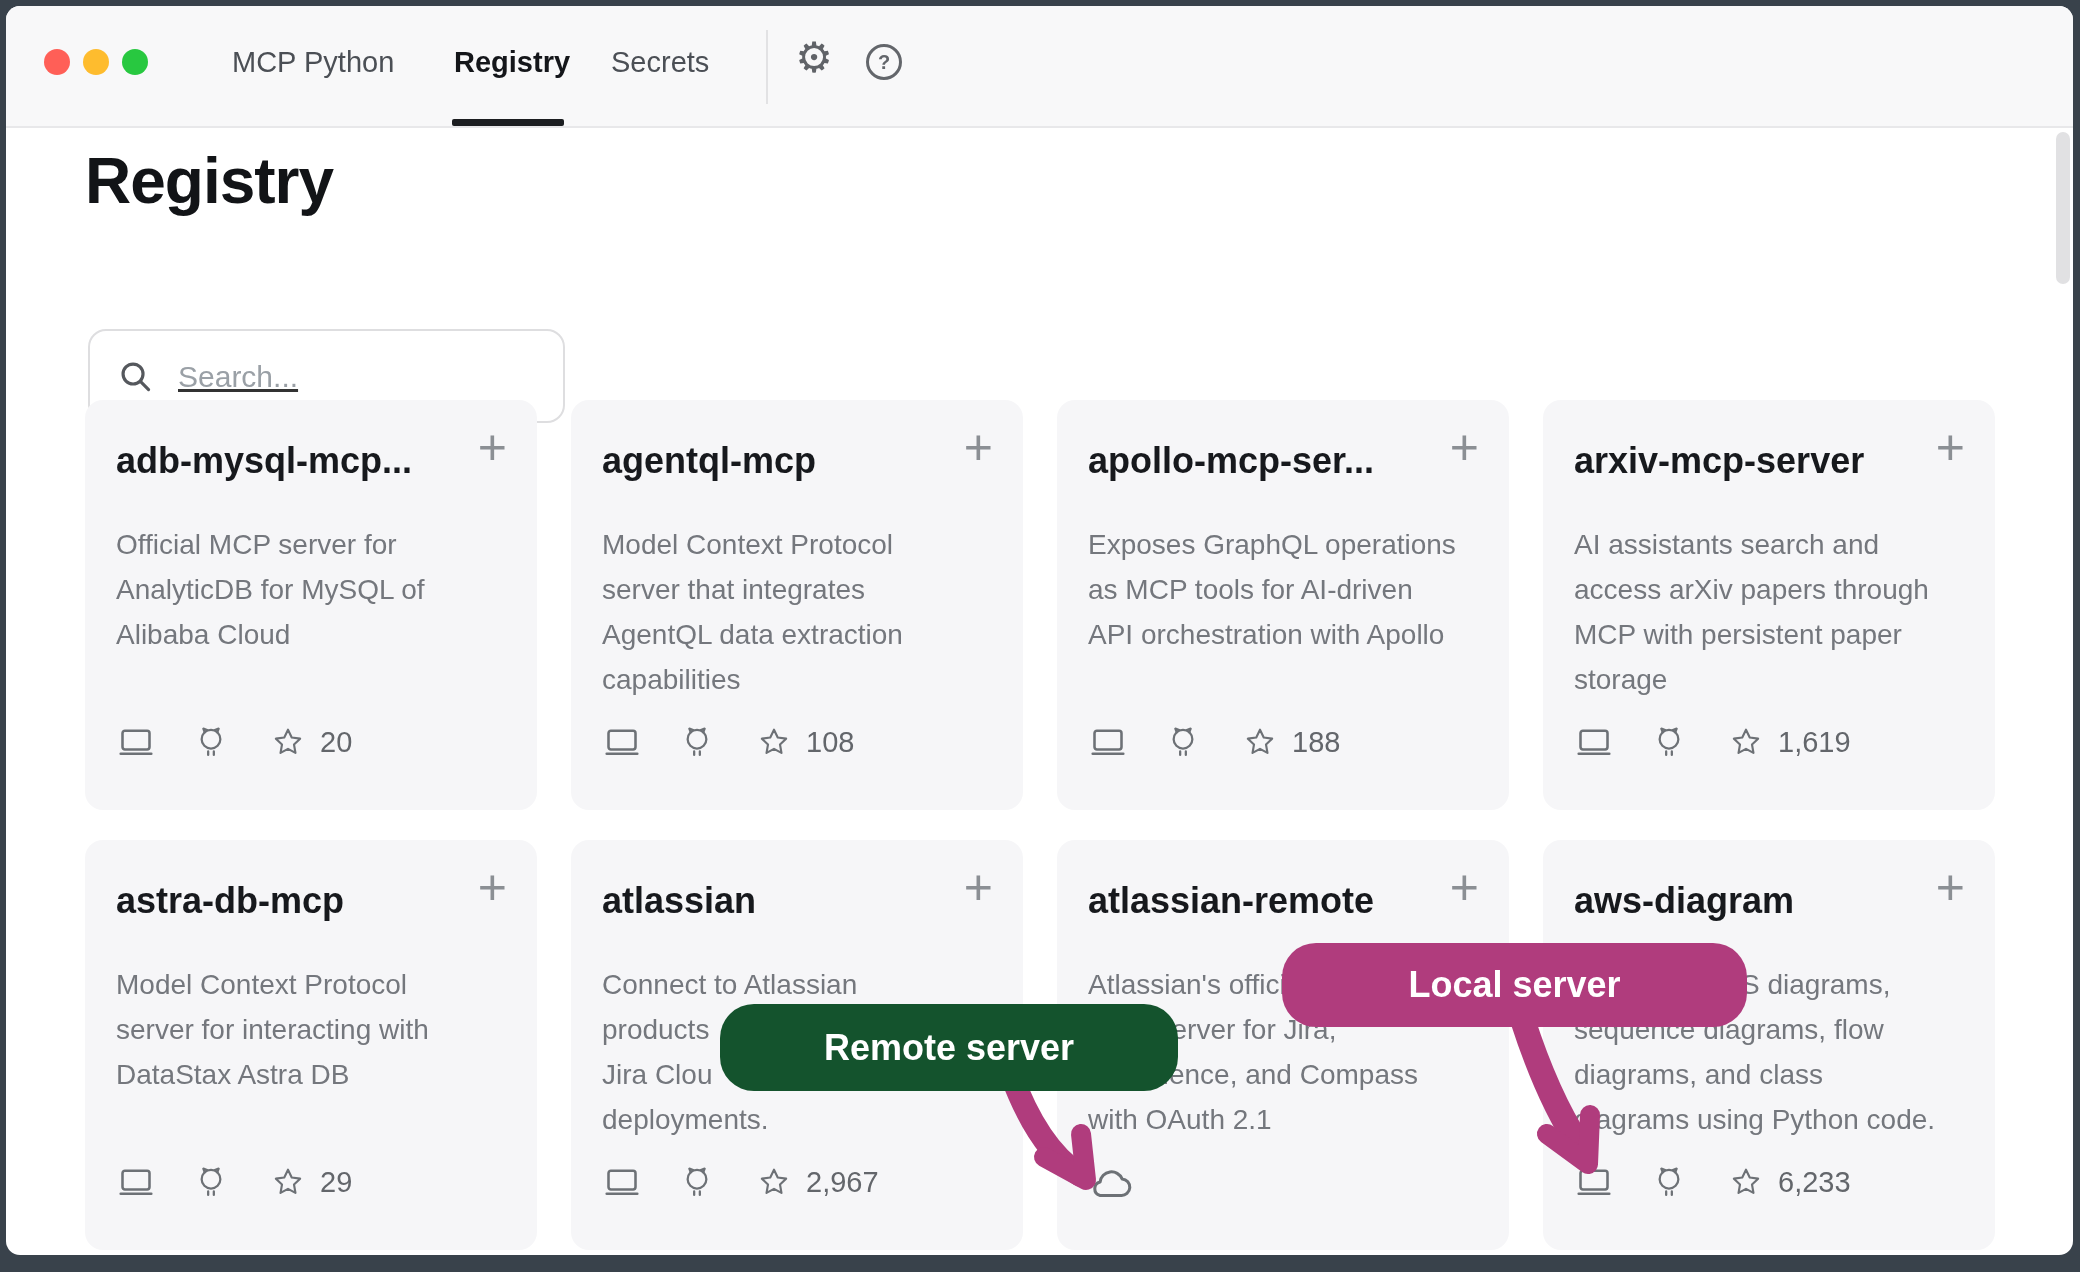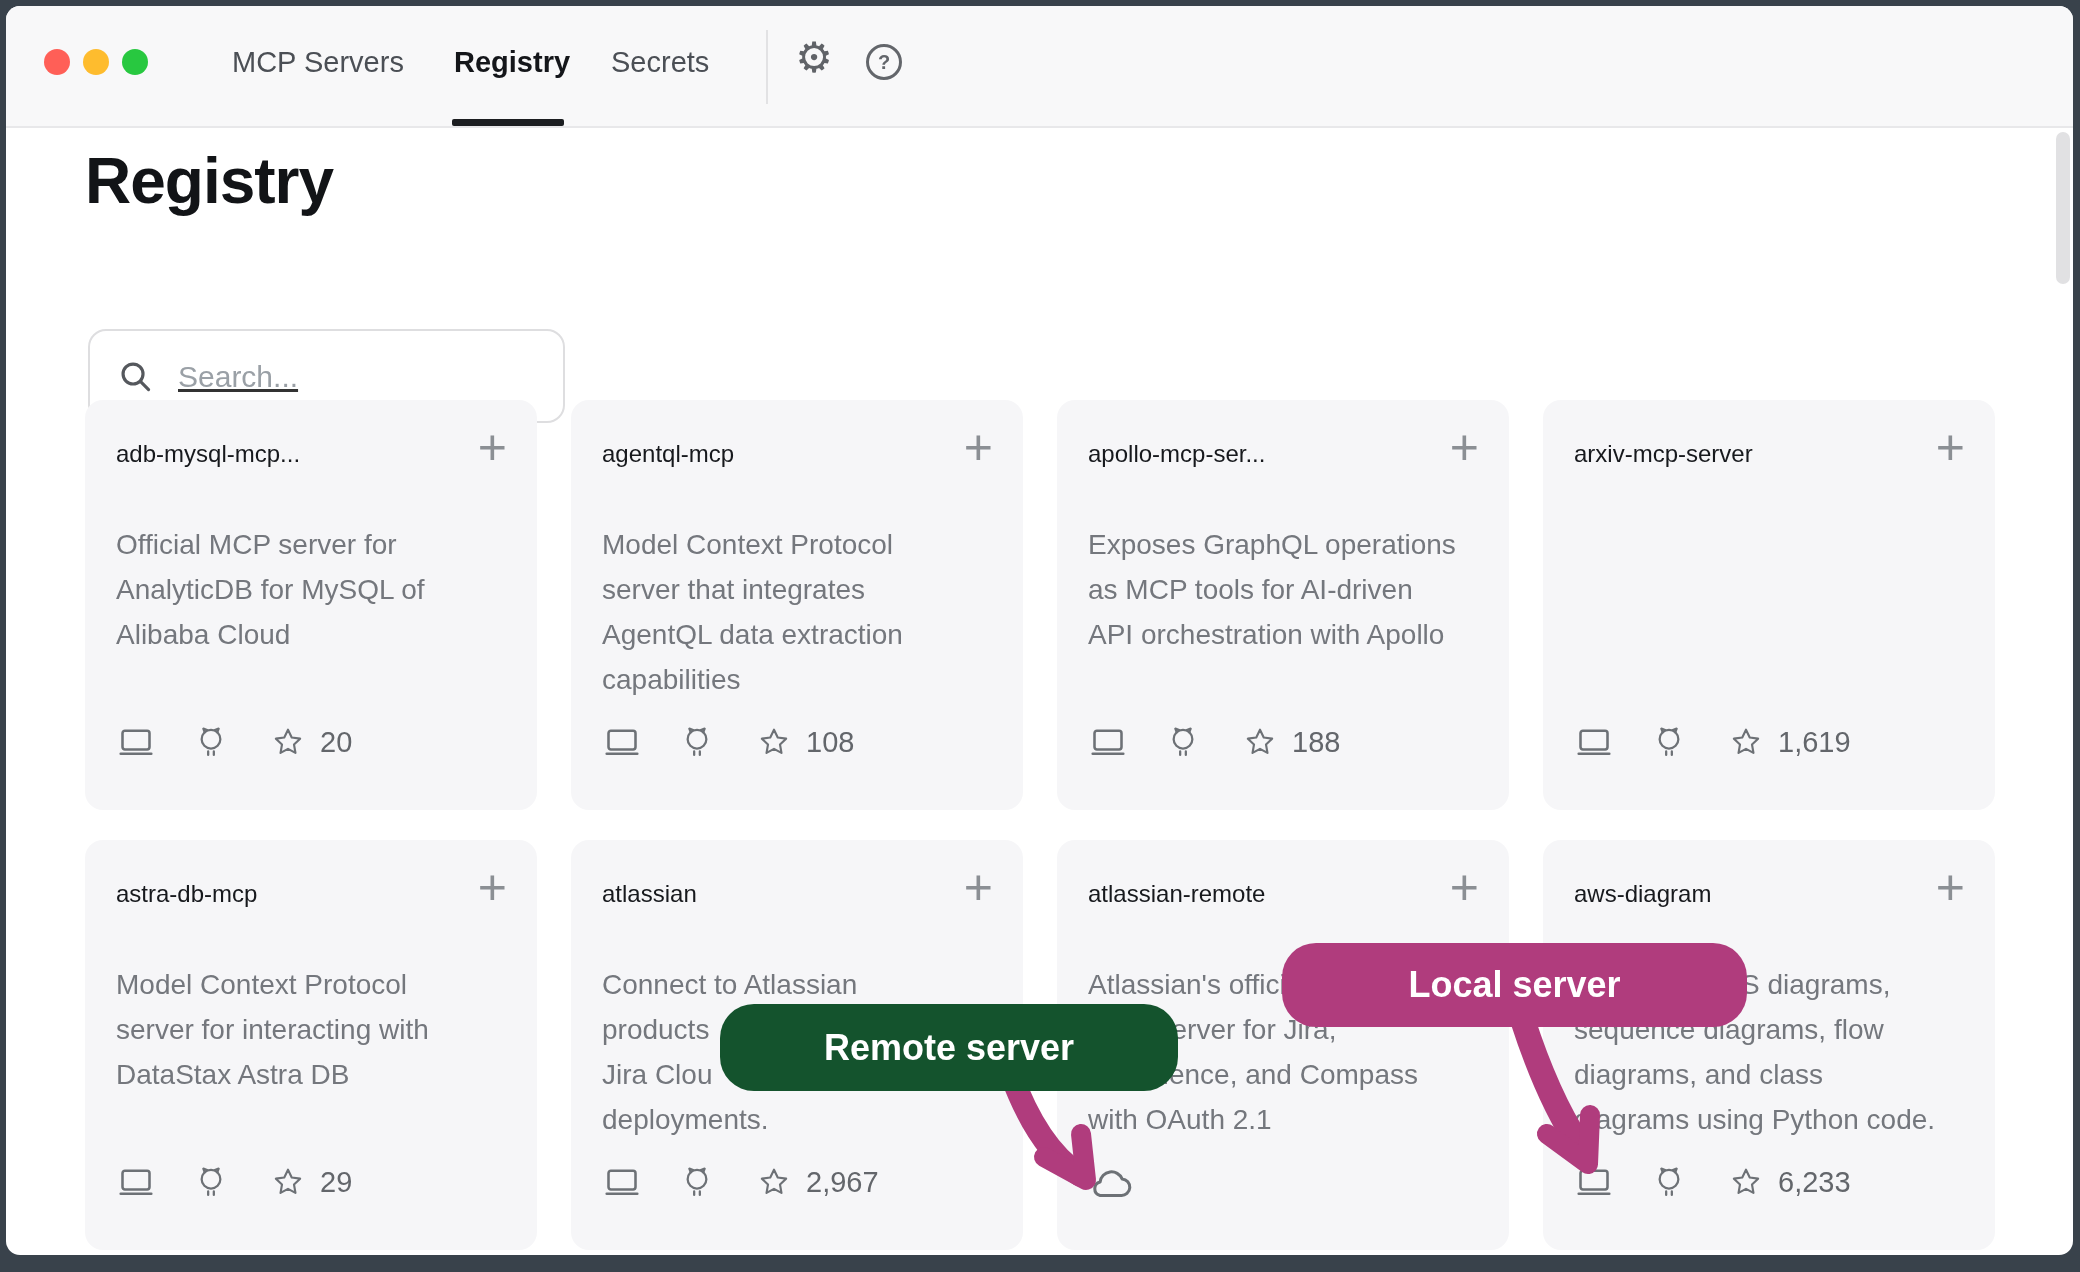--- a/index.html
+++ b/index.html
@@ -28,21 +28,21 @@
   .search{position:absolute;left:82px;top:323px;width:477px;height:94px;background:#fff;
           border:2px solid #dedee0;border-radius:18px;box-sizing:border-box;z-index:1;}
   .search svg{position:absolute;left:28px;top:28px;}
   .search input{position:absolute;left:86px;top:0;width:370px;height:90px;border:none;outline:none;
           font-size:30px;color:#333;background:transparent;font-family:"Liberation Sans",sans-serif;text-decoration:underline;}
   .search input::placeholder{color:#9aa0a6;}
   
   .grid{position:absolute;left:79px;top:394px;display:grid;
         grid-template-columns:repeat(4,452px);grid-auto-rows:410px;column-gap:34px;row-gap:30px;z-index:1;}
   .card{position:relative;background:#f6f6f8;border-radius:18px;}
-  .card-title{position:absolute;left:31px;top:40px;right:80px;font-size:24px;font-weight:400;
+  .card-title{position:absolute;left:31px;top:40px;right:80px;font-size:36px;font-weight:700;
               color:#17191d;white-space:nowrap;overflow:hidden;}
   .add-btn{position:absolute;right:30px;top:22px;font-size:50px;font-weight:300;color:#8b8f94;
            line-height:50px;}
   .card-desc{position:absolute;left:31px;top:122px;right:16px;font-size:28px;line-height:45px;
              color:#74777d;white-space:pre-line;}
   .card-foot{position:absolute;left:31px;top:318px;height:48px;display:flex;align-items:center;}
   .icon{stroke:#6d7176;fill:none;stroke-linecap:round;stroke-linejoin:round;}
   .count{font-size:29px;color:#63666b;margin-left:16px;}
   .mr1{margin-right:38px;} .mr2{margin-right:44px;}
   
@@ -59,21 +59,21 @@
 <body>
 
 <div class="window">
 
   <div class="header">
     <div class="lights">
       <span class="light" style="background: rgb(255, 95, 87);"></span>
       <span class="light" style="background: rgb(254, 188, 46);"></span>
       <span class="light" style="background: rgb(40, 200, 64);"></span>
     </div>
-    <span class="tab" style="left:226px">MCP Servers</span>
+    <span class="tab" style="left:226px">MCP Python</span>
     <span class="tab active" style="left:448px">Registry</span>
     <span class="tab" style="left:605px">Secrets</span>
     <div class="tab-indicator"></div>
     <div class="hdr-divider"></div>
     <div class="gear">⚙</div>
     <div class="help">
         <span>?</span>
       </div>
   </div>
 
@@ -151,20 +151,24 @@
         <svg class="icon" width="32" height="32" viewBox="0 0 24 24" stroke-width="1.6">
             <path d="M12 2.8l2.8 5.8 6.3.9-4.6 4.4 1.1 6.3-5.6-3-5.6 3 1.1-6.3L2.9 9.5l6.3-.9z"></path>
           </svg>
         <span class="count">188</span>
       </div>
     </div>
 
     <div class="card">
       <div class="card-title">arxiv-mcp-server</div>
       <div class="add-btn">+</div>
+      <div class="card-desc">AI assistants search and
+access arXiv papers through
+MCP with persistent paper
+storage</div>
       <div class="card-foot">
         <svg class="icon mr1" width="40" height="36" viewBox="0 0 24 24" stroke-width="1.7">
             <rect x="3" y="4.5" width="18" height="12.5" rx="1.6"></rect>
             <path d="M1.8 19.8h20.4"></path>
           </svg>
         <svg class="icon mr2" width="34" height="34" viewBox="0 0 24 24" stroke-width="1.6">
             <circle cx="12" cy="10" r="6.6"></circle>
             <path d="M7.6 5.2 6.6 2.6l2.7 1M16.4 5.2l1-2.6-2.7 1M10 18.7v2.4M14 18.7v2.4"></path>
           </svg>
         <svg class="icon" width="32" height="32" viewBox="0 0 24 24" stroke-width="1.6">

